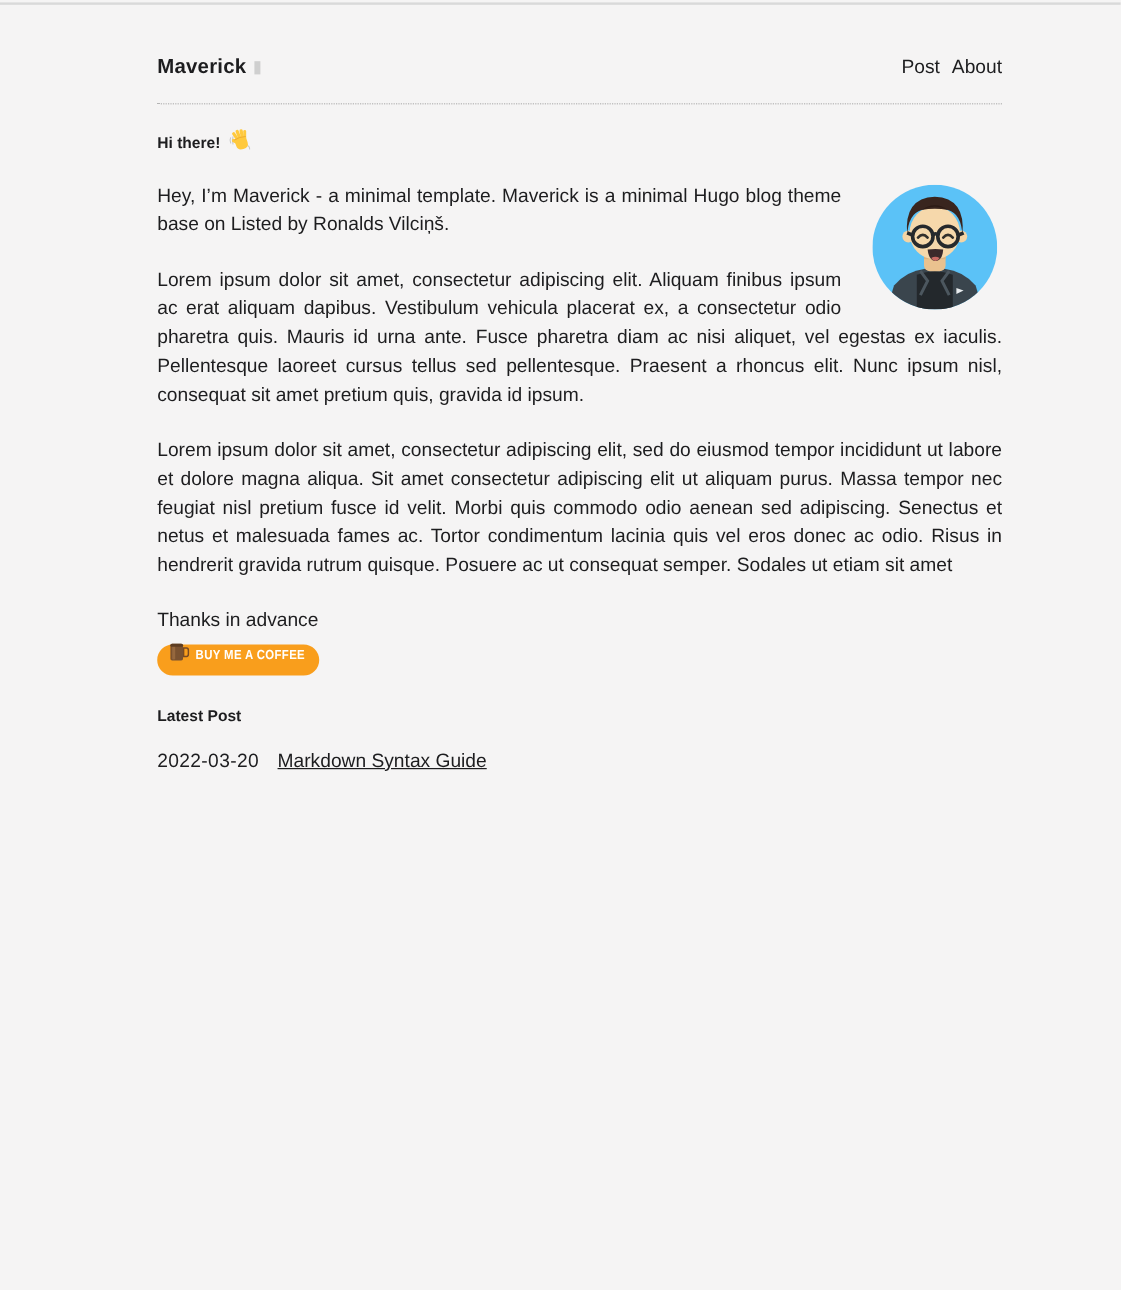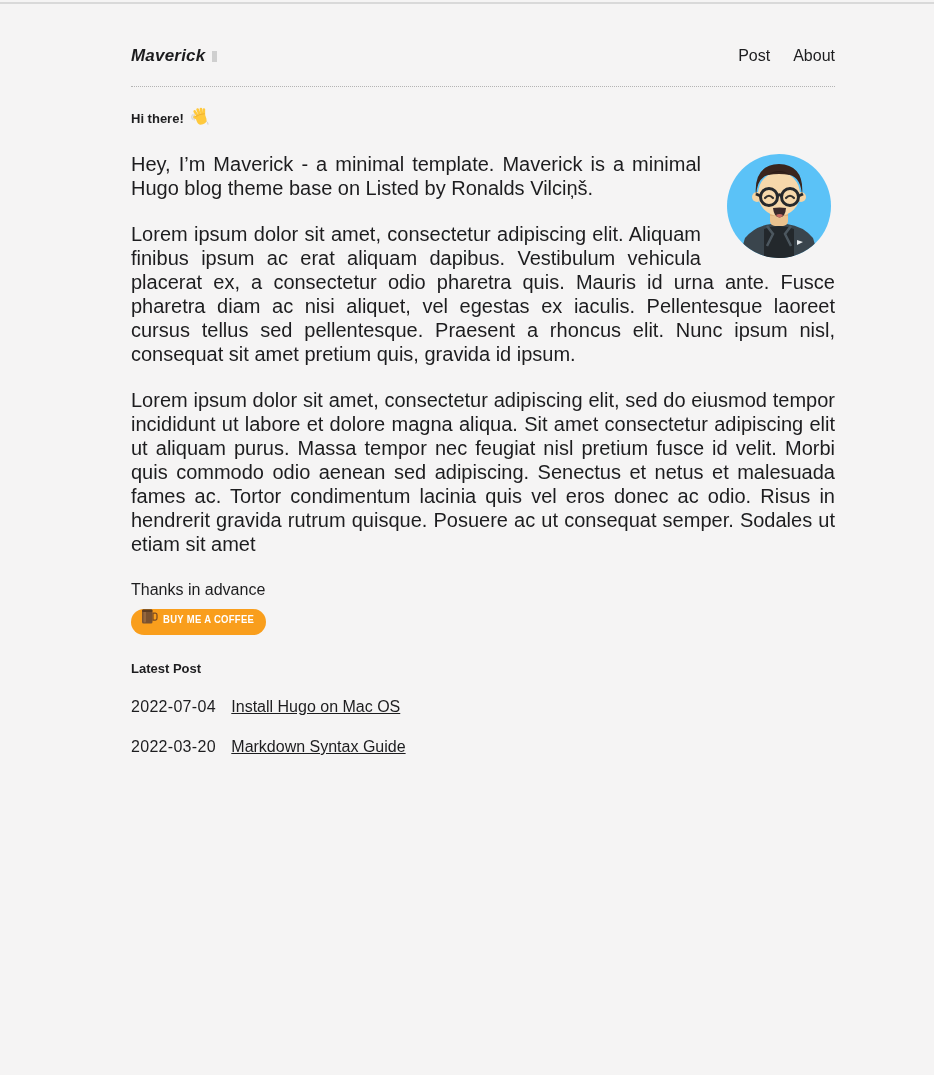--- a/index.html
+++ b/index.html
@@ -10,31 +10,31 @@
     font-family:"Liberation Sans", sans-serif;
     color:#1d1d1f;
     position:relative;
     overflow:hidden;
   }
   .top-line { position:absolute; top:2px; left:0; width:934px; height:2px; background:#d9d9d9; }
   .container { width:704px; margin-left:131px; }
 
   
   header { display:flex; justify-content:space-between; align-items:baseline; padding-top:46px; }
-  .site-title-wrap { display:flex; align-items:center;font-style:italic; }
+  .site-title-wrap { display:flex; align-items:center; }
   .site-title { font-size:17px; font-weight:700; color:#1d1d1f; text-decoration:none; letter-spacing:.2px; }
   .cursor-block { display:inline-block; width:5px; height:11px; background:#cfcfcf; margin-left:7px; }
-  nav { display:flex; gap:23px; }
+  nav { display:flex; gap:10px; }
   nav a { font-size:16px; color:#1d1d1f; text-decoration:none; cursor:pointer; }
   hr.dotted { border:none; border-bottom:1px dotted #b4b4b4; margin-top:20px; height:0; }
 
   
   main { padding-top:20px; }
   h1.greet, h2.latest-h { font-size:13px; font-weight:700; margin:0 0 22px; display:flex; align-items:center; gap:6px; }
-  p.body-p { font-size:20px; line-height:24px; text-align:justify; margin:16px 0 22px; }
+  p.body-p { font-size:16px; line-height:24px; text-align:justify; margin:16px 0 22px; }
   .avatar { float:right; width:104px; height:104px; margin:2px 4px 8px 26px; }
   .avatar svg { display:block; }
 
   ul.links { list-style:none; margin:0 0 21px; padding-left:20px; }
   ul.links li { font-size:16px; line-height:24px; position:relative; }
   ul.links li::before { content:""; position:absolute; left:-17px; top:9px; width:6px; height:6px; background:#111; }
   ul.links li .emo { display:inline-block; vertical-align:-3px; margin-right:4px; }
   a.plain-link { color:#1d1d1f; text-decoration:underline; cursor:pointer; }
 
   p.thanks { font-size:16px; line-height:24px; margin:0 0 7px; }
@@ -151,22 +151,18 @@
           <rect x="9" y="5" width="5" height="24" rx="2" fill="#96683e"></rect>
           <rect x="6" y="3" width="21" height="5" rx="2.5" fill="#5d3d22"></rect>
         </svg>
       </span>
       <span class="bmc-label">BUY ME A COFFEE</span>
     </a>
 
     <h2 class="latest-h">Latest Post</h2>
 
     <p class="post-row">
-      <span class="post-date">2022-07-04</span>
-      <a class="plain-link">Install Hugo on Mac OS</a>
-    </p>
-    <p class="post-row">
       <span class="post-date">2022-03-20</span>
       <a class="plain-link">Markdown Syntax Guide</a>
     </p>
 
   </main>
 </div>
 
 </body></html>

